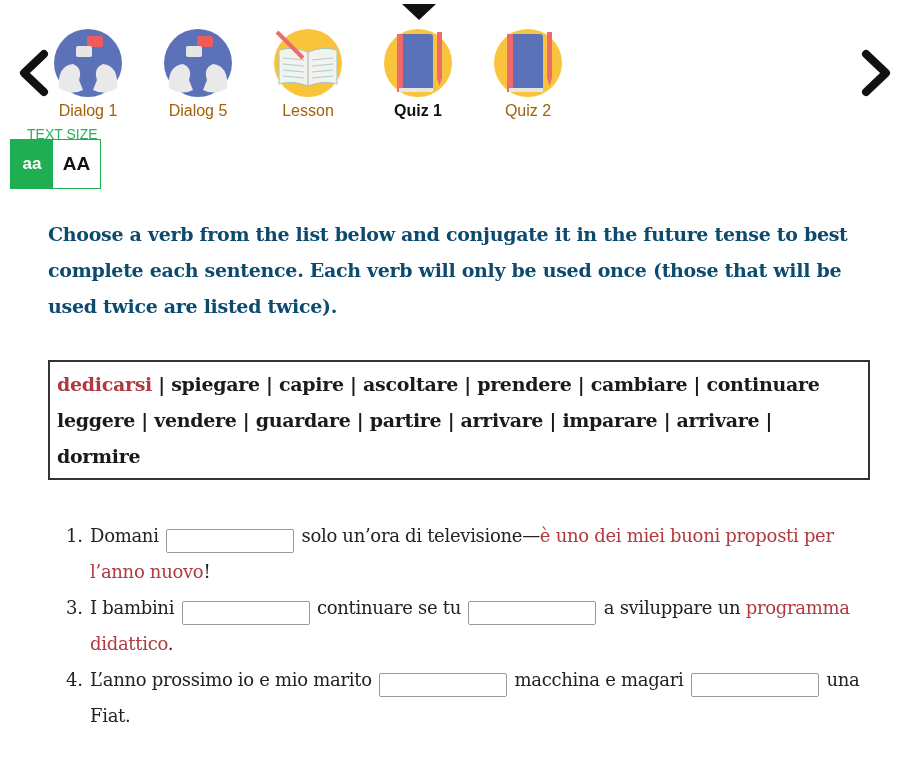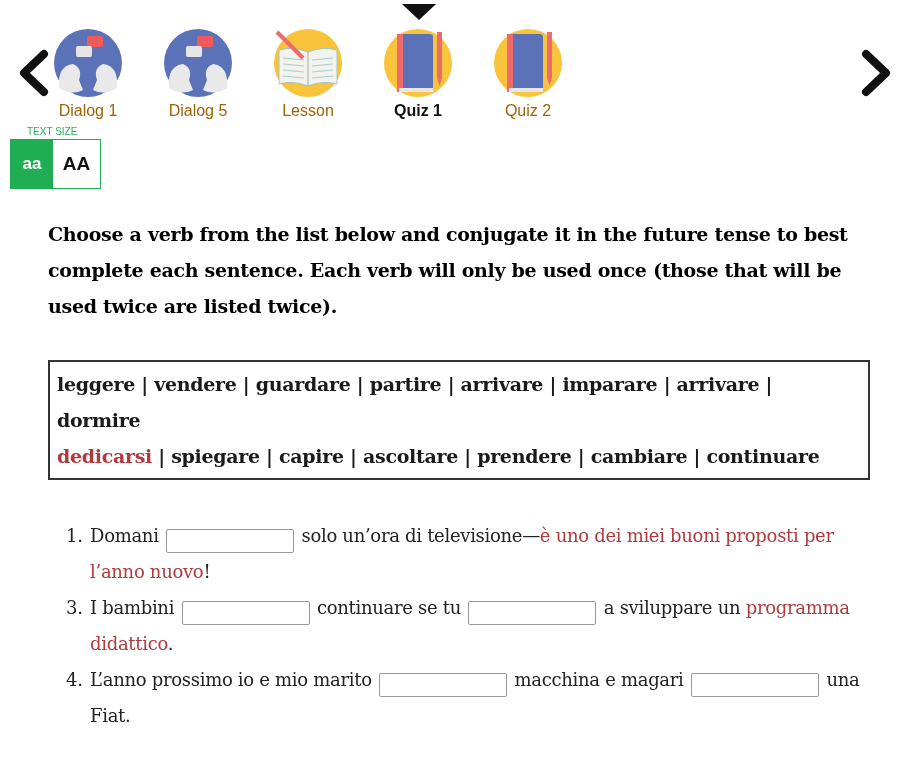--- a/index.html
+++ b/index.html
@@ -10,26 +10,26 @@
   .arrow.left { left: 14px; }
   .arrow.right { left: 856px; }
 
   .nav-item { position: absolute; top: 28px; width: 90px; text-align: center; cursor: pointer; }
   .nav-item .icon { width: 70px; height: 70px; margin: 0 auto; }
   .nav-item .label { font-family: "Liberation Sans", sans-serif; font-size: 16px; color: #a16207; margin-top: 4px; }
   .nav-item.active .label { font-weight: bold; color: #111; }
   .pointer { position: absolute; top: 4px; left: 402px; width: 0; height: 0; border-left: 17px solid transparent; border-right: 17px solid transparent; border-top: 16px solid #111; }
 
   .textsize { position: absolute; left: 10px; top: 126px; }
-  .textsize .ts-label { font-size: 10px; color: #2bb15a; position: absolute; left: 17px; top: 0; white-space: nowrap; }
+  .textsize .ts-label { font-size: 14px; color: #2bb15a; position: absolute; left: 17px; top: 0; white-space: nowrap; }
   .textsize .ts-box { position: absolute; top: 13px; left: 0; width: 89px; height: 48px; border: 1px solid #1fae52; display: flex; justify-content: space-between; }
   .ts-small { width: 42px; background: #1fae52; color: #fff; font-weight: bold; font-size: 17px; display: flex; align-items: center; justify-content: center; cursor: pointer; }
   .ts-large { flex: 1; background: #fff; color: #111; font-weight: bold; font-size: 19px; display: flex; align-items: center; justify-content: center; cursor: pointer; }
 
-  .instructions { position: absolute; left: 48px; top: 216px; width: 820px; font-family: "DejaVu Serif", serif; font-weight: bold; font-size: 19px; line-height: 36px; color: #000000; letter-spacing: -0.3px; }
+  .instructions { position: absolute; left: 48px; top: 216px; width: 820px; font-family: "DejaVu Serif", serif; font-weight: bold; font-size: 19px; line-height: 36px; color: #0c4a6e; letter-spacing: -0.3px; }
 
   .verbbox { position: absolute; left: 48px; top: 360px; width: 804px; border: 2px solid #333; padding: 4px 7px; font-family: "DejaVu Serif", serif; font-weight: bold; font-size: 19px; line-height: 36px; color: #1a1a1a; letter-spacing: -0.3px; }
   .verbbox .red { color: #b03a3e; }
 
   .questions { position: absolute; left: 66px; top: 518px; width: 820px; font-family: "DejaVu Serif", serif; font-size: 18px; line-height: 36px; color: #222; margin: 0; padding: 0; list-style: none; letter-spacing: -0.3px; }
   .questions li { padding-left: 24px; text-indent: -24px; }
   .questions .num { display: inline-block; width: 24px; text-indent: 0; }
   .blank { display: inline-block; width: 126px; height: 22px; border: 1px solid #999; border-radius: 2px; vertical-align: -4px; margin: 0 2px; background: #fff; text-indent: 0; font-family: "DejaVu Serif", serif; font-size: 15px; padding: 0; }
   .red { color: #b03a3e; }
 </style>
@@ -130,22 +130,22 @@
   <div class="ts-label">TEXT SIZE</div>
   <div class="ts-box">
     <div class="ts-small">aa</div>
     <div class="ts-large">AA</div>
   </div>
 </div>
 
 <div class="instructions">Choose a verb from the list below and conjugate it in the future tense to best complete each sentence. Each verb will only be used once (those that will be used twice are listed twice).</div>
 
 <div class="verbbox">
+  <div><span class="red">dedicarsi</span><span> | spiegare | capire | ascoltare | prendere | cambiare | continuare</span></div>
   <div>leggere | vendere | guardare | partire | arrivare | imparare | arrivare | dormire</div>
-  <div><span class="red">dedicarsi</span><span> | spiegare | capire | ascoltare | prendere | cambiare | continuare</span></div>
 </div>
 
 <ol class="questions">
   <li>
     <span class="num">1.</span><span>Domani</span>
     <input class="blank" type="text" style="">
     <span>solo un’ora di televisione—</span><span class="red">è uno dei miei buoni proposti per l’anno nuovo</span><span>!</span>
   </li>
   <li>
     <span class="num">3.</span><span>I bambini</span>

